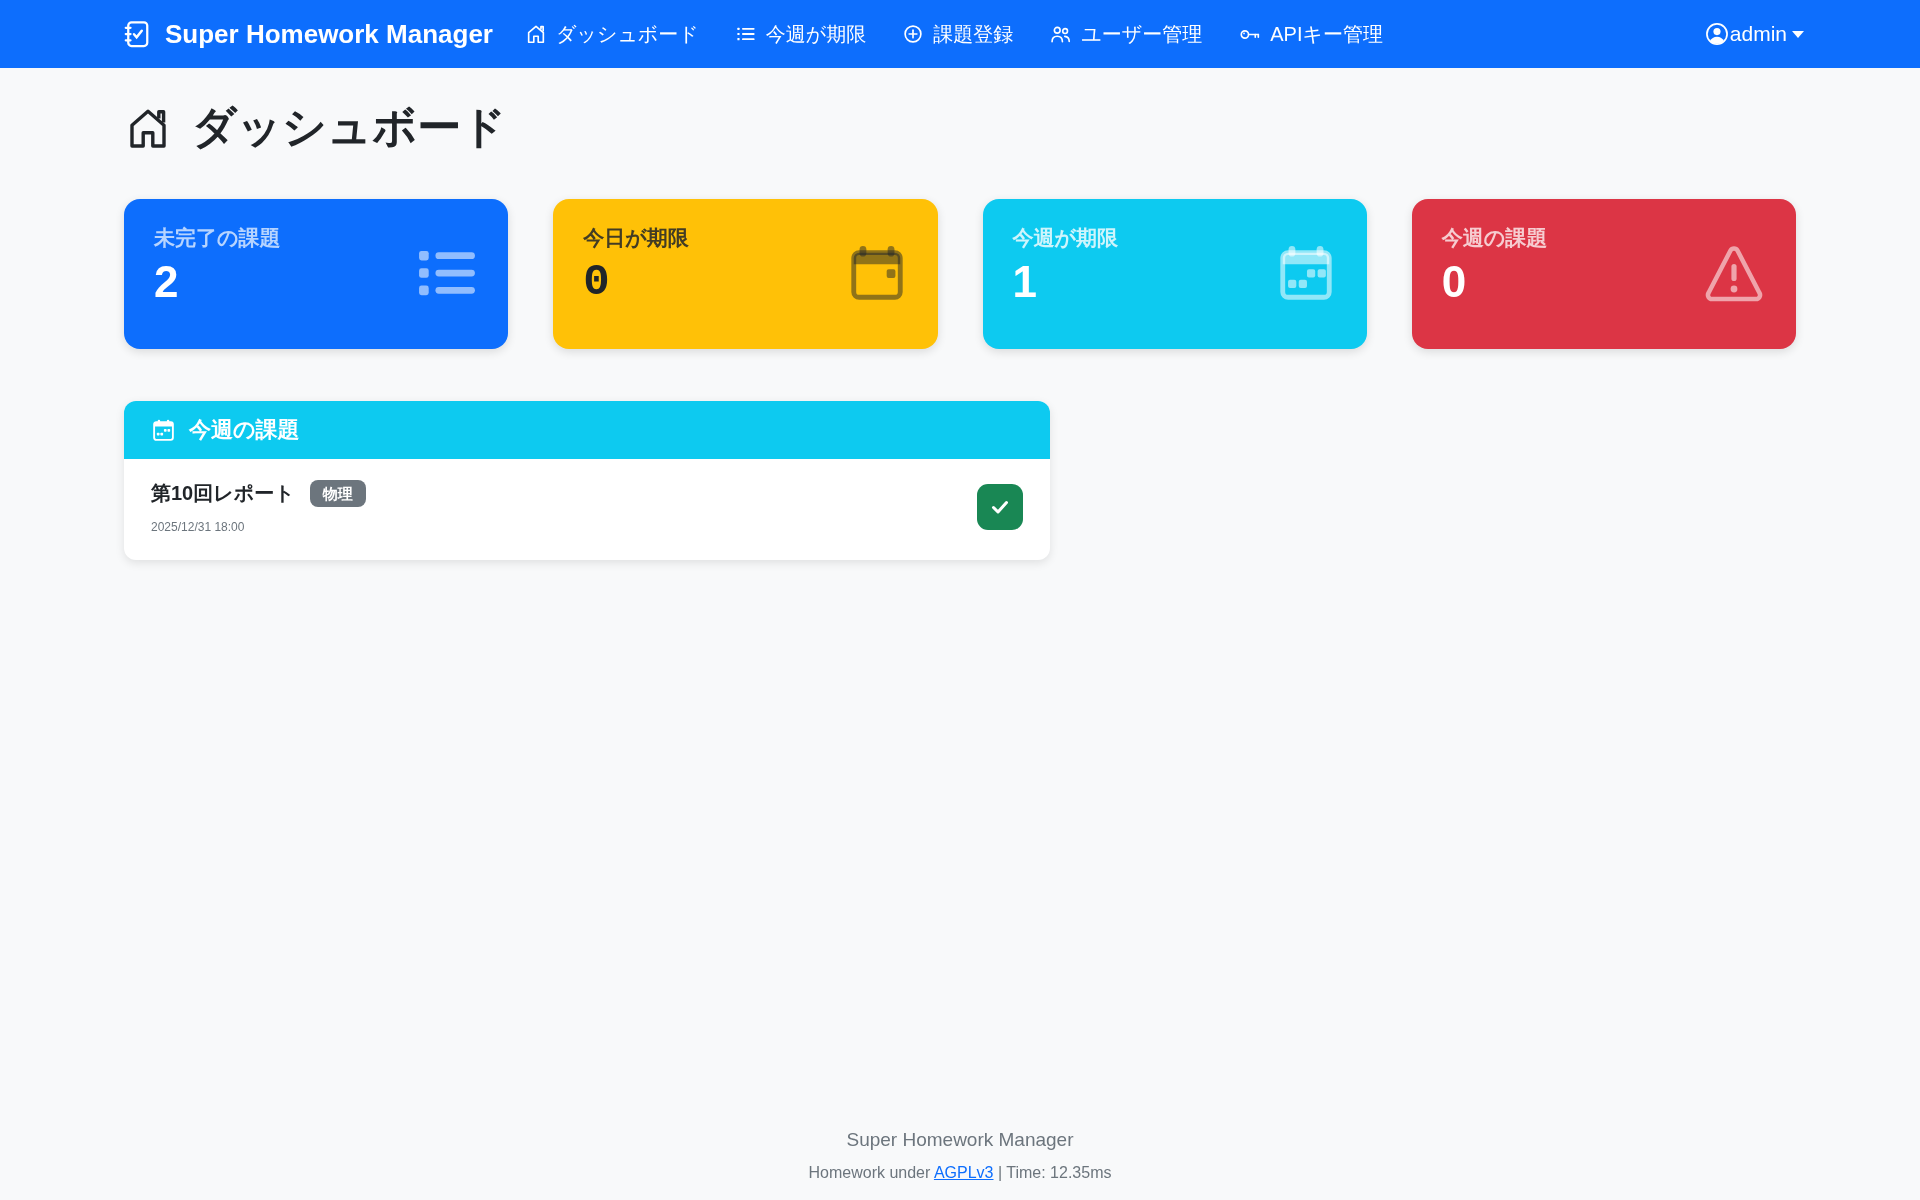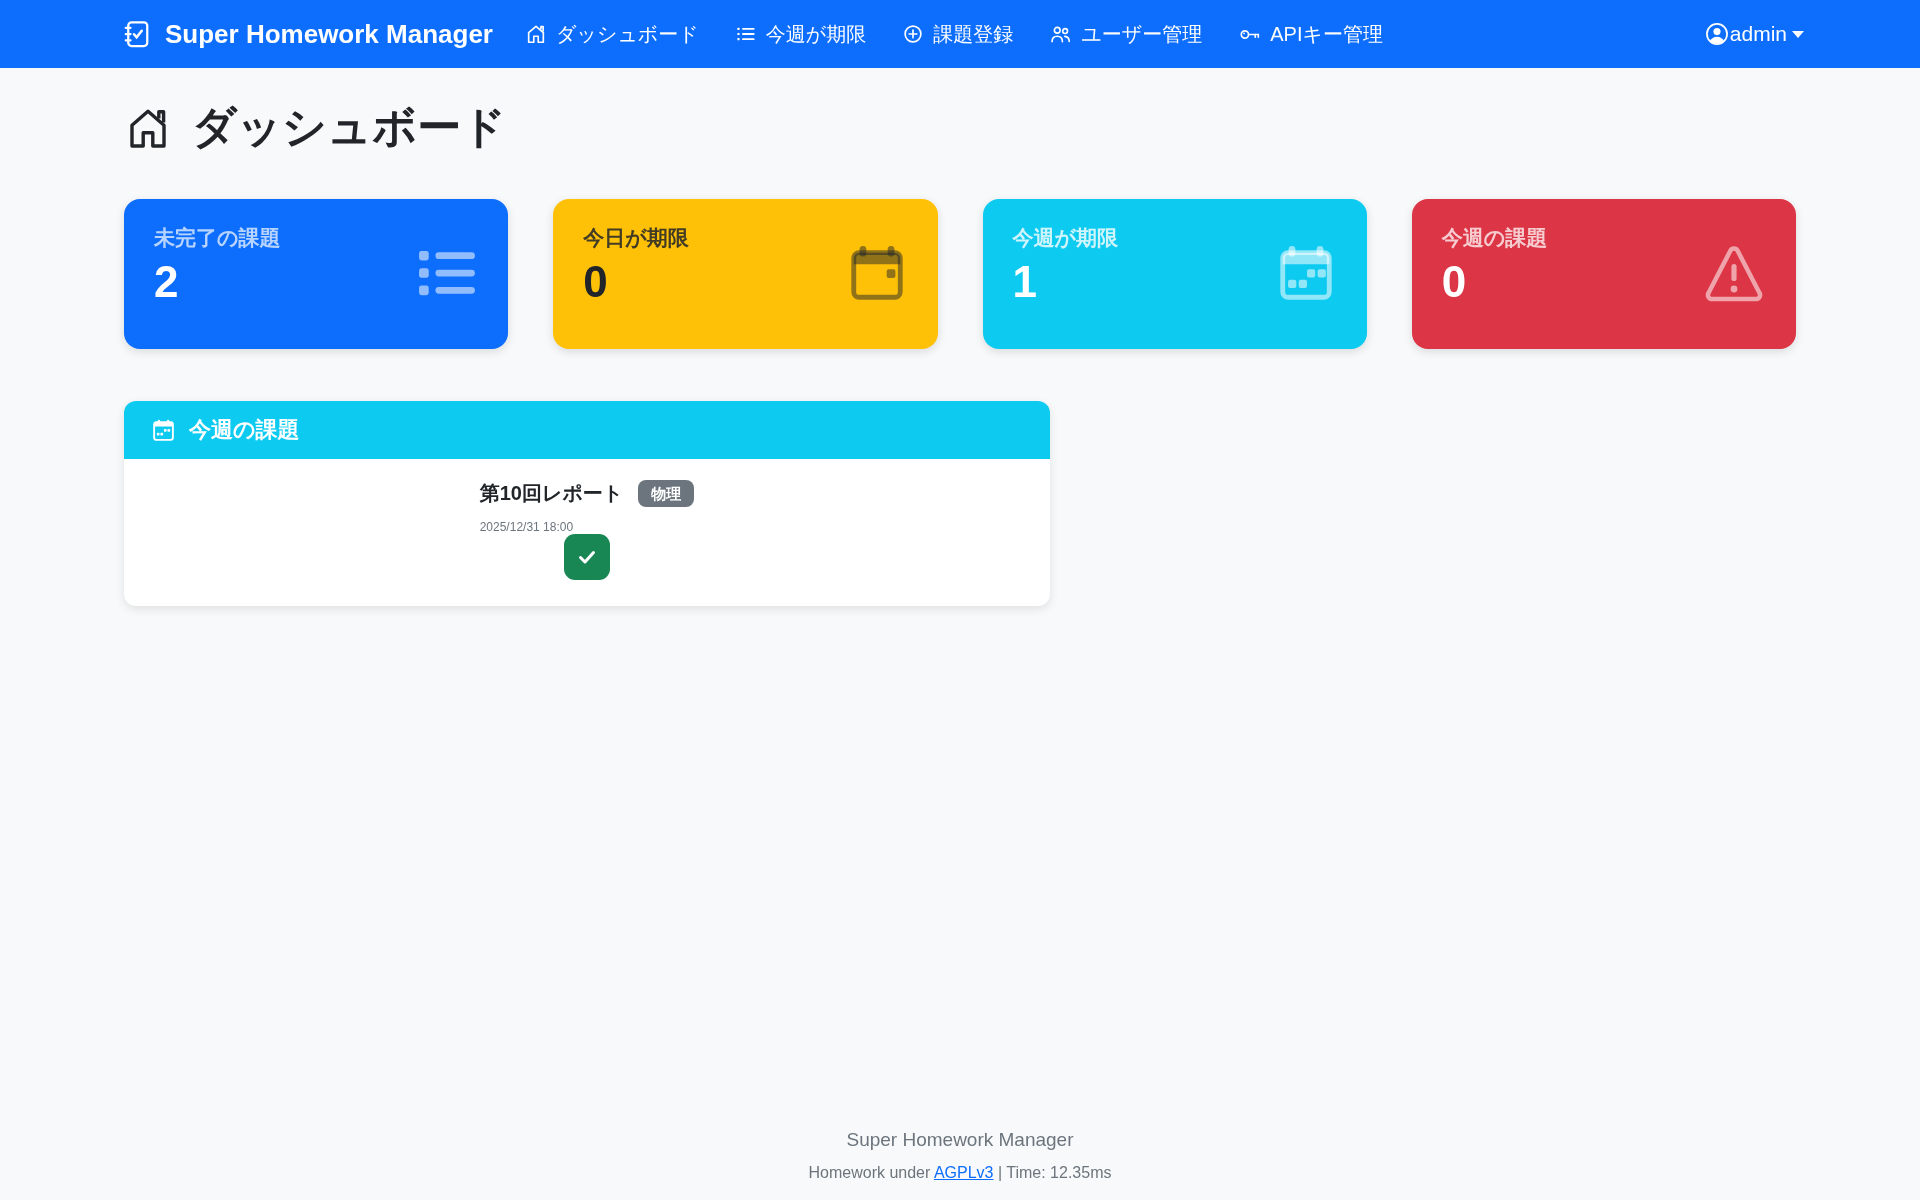--- a/index.html
+++ b/index.html
@@ -38,21 +38,21 @@
   }
   .stat-label { font-size:21px; font-weight:600; }
   .stat-value { font-size:44px; font-weight:700; margin-top:8px; line-height:1; }
   .stat-icon { position:absolute; right:30px; top:50%; transform:translateY(-50%); }
 
   .card-primary { background:#0d6efd; }
   .card-primary .stat-label { color:rgba(255,255,255,.70); }
   .card-primary .stat-value { color:#ffffff; }
   .card-primary .stat-icon  { color:rgba(255,255,255,.55); }
 
-  .card-warning { background:#ffc107; }
+  .card-warning { background:#ffc107;font-family:Liberation Mono, monospace; }
   .card-warning .stat-label { color:rgba(33,37,41,.85); }
   .card-warning .stat-value { color:#212529; }
   .card-warning .stat-icon  { color:rgba(33,37,41,.50); }
 
   .card-info { background:#0dcaf0; }
   .card-info .stat-label { color:rgba(255,255,255,.80); }
   .card-info .stat-value { color:#ffffff; }
   .card-info .stat-icon  { color:rgba(255,255,255,.55); }
 
   .card-danger { background:#dc3545; }
@@ -68,21 +68,20 @@
     box-shadow:0 3px 10px rgba(0,0,0,.10);
   }
   .weekly-header {
     background:#0dcaf0; color:#fff;
     height:58px; display:flex; align-items:center; gap:13px;
     padding:0 27px; font-size:22px; font-weight:600;
   }
   .weekly-item {
     display:flex; align-items:center; justify-content:space-between;
     padding:21px 27px 26px 27px;
-    flex-direction:column;
   }
   .item-title-row { display:flex; align-items:center; gap:15px; }
   .item-title { font-size:20px; font-weight:700; color:#212529; }
   .subject-badge {
     background:#6c757d; color:#fff; font-size:15px; font-weight:600;
     padding:6px 13px; border-radius:8px; line-height:1;
   }
   .item-due { margin-top:13px; font-size:12px; color:#6c757d; }
   .complete-btn {
     width:46px; height:46px; border-radius:11px;

